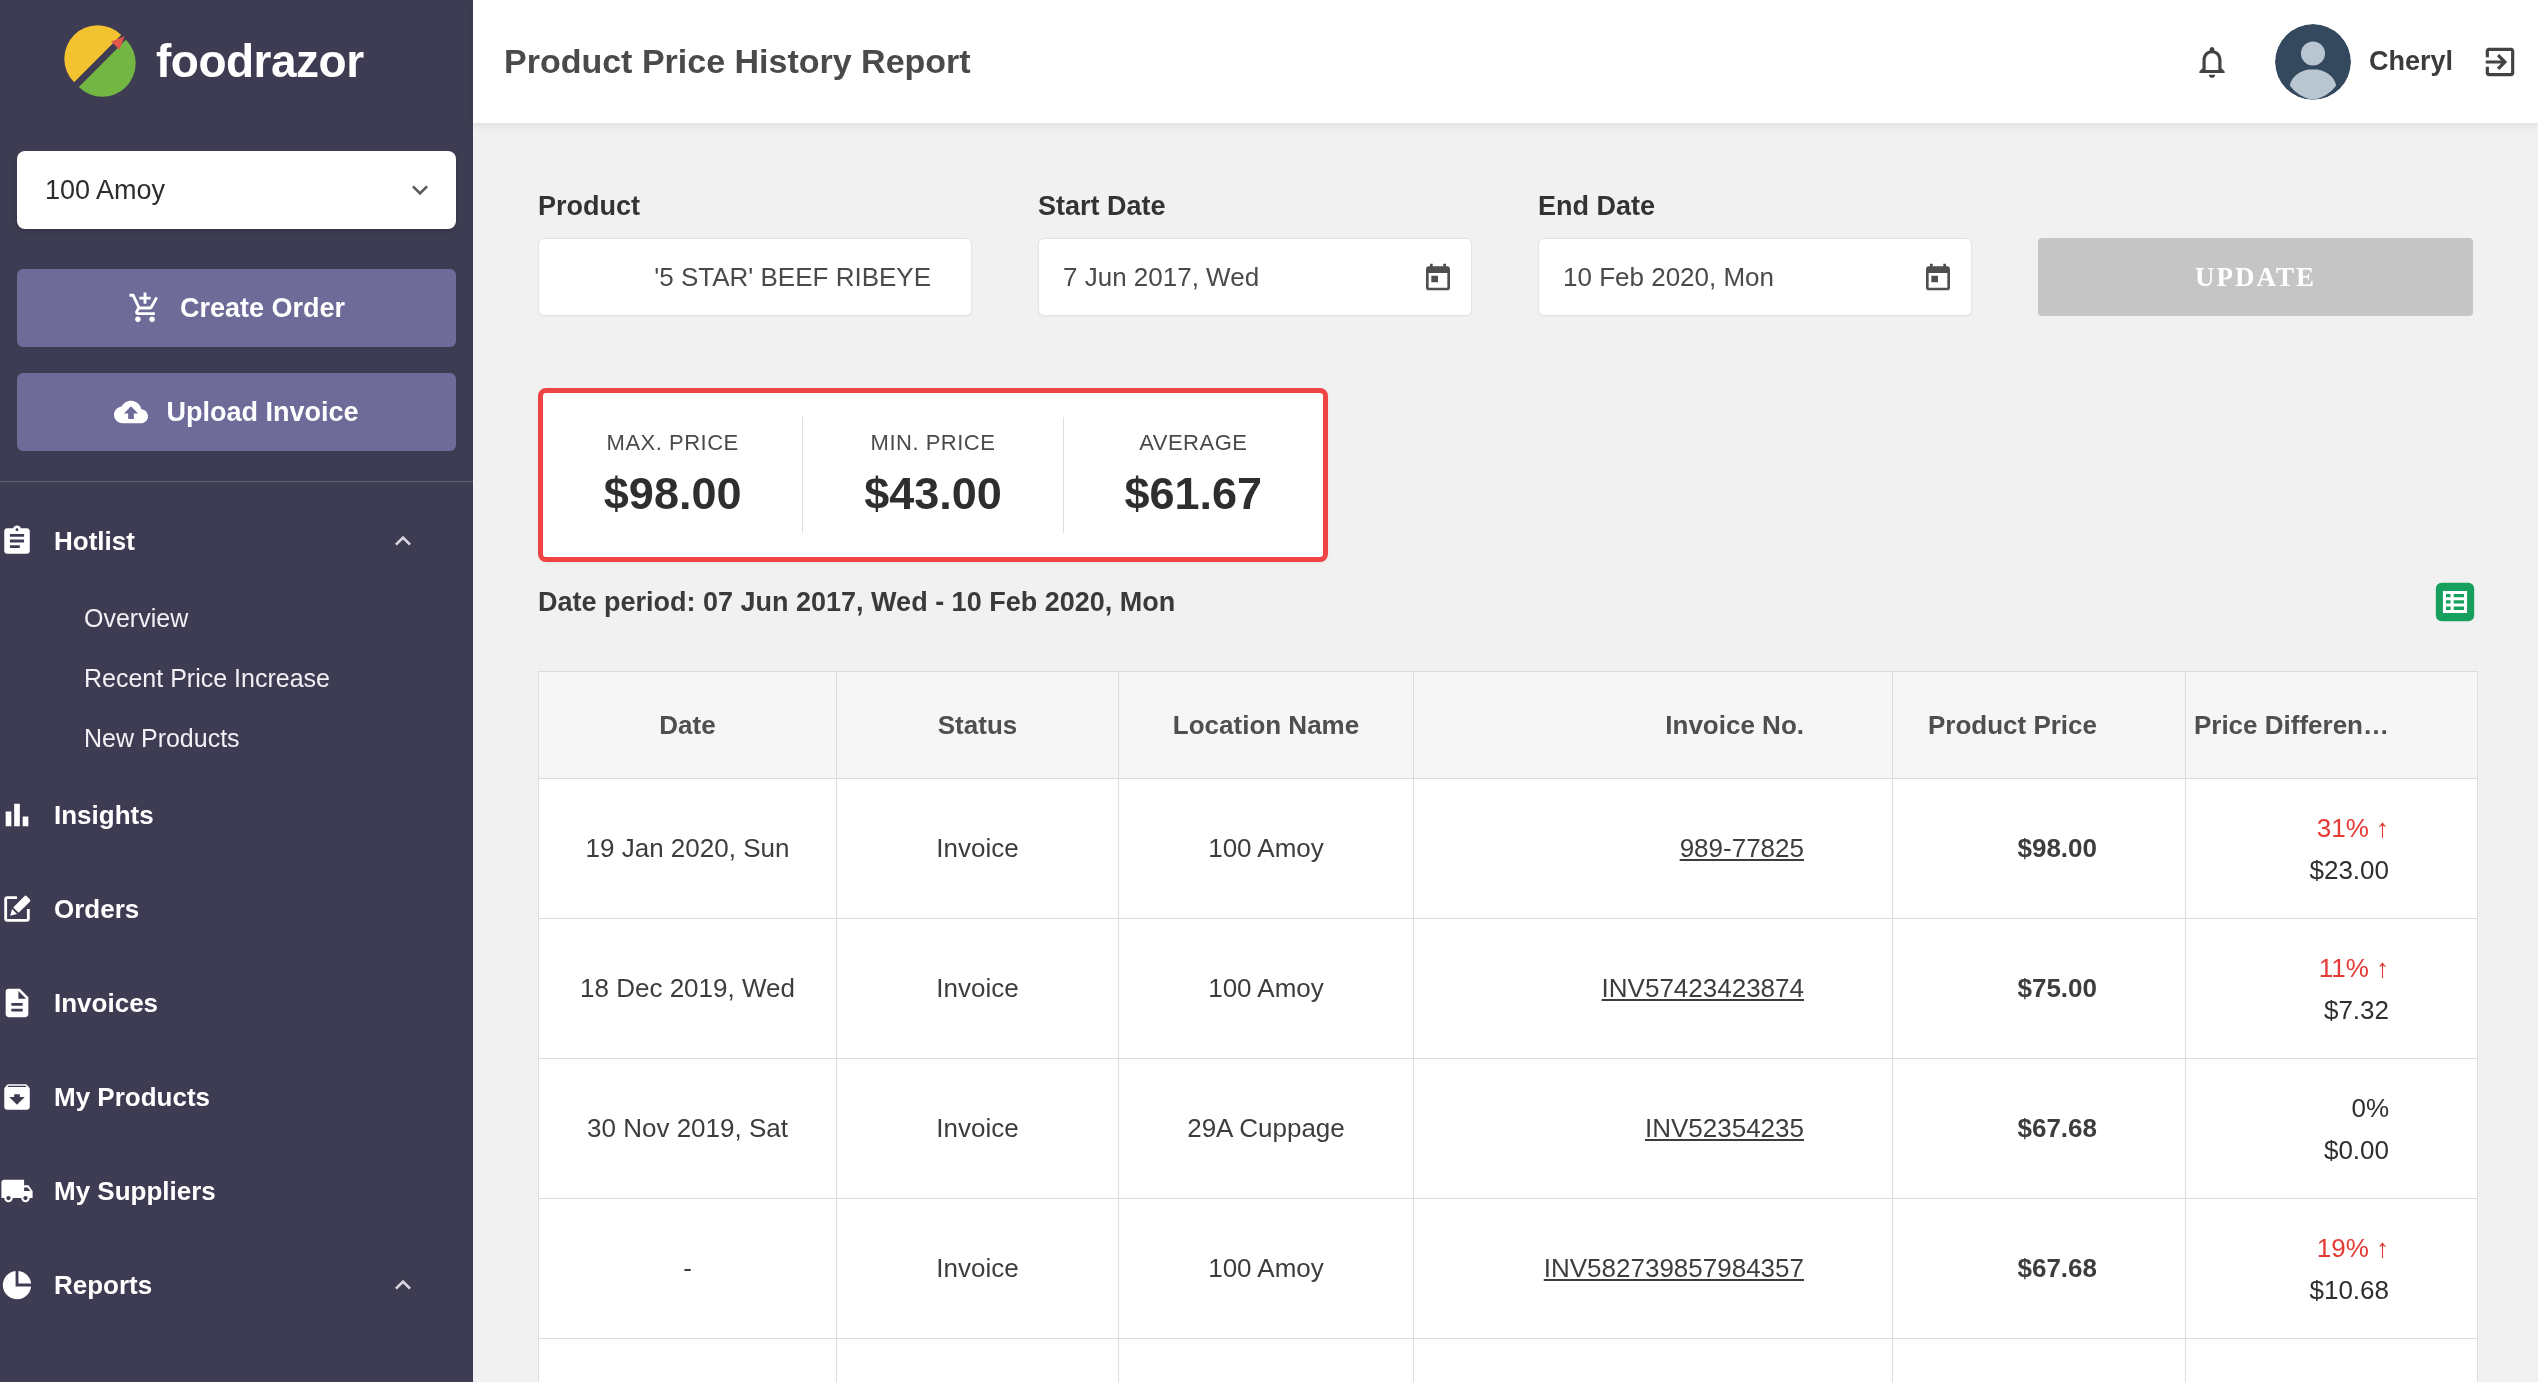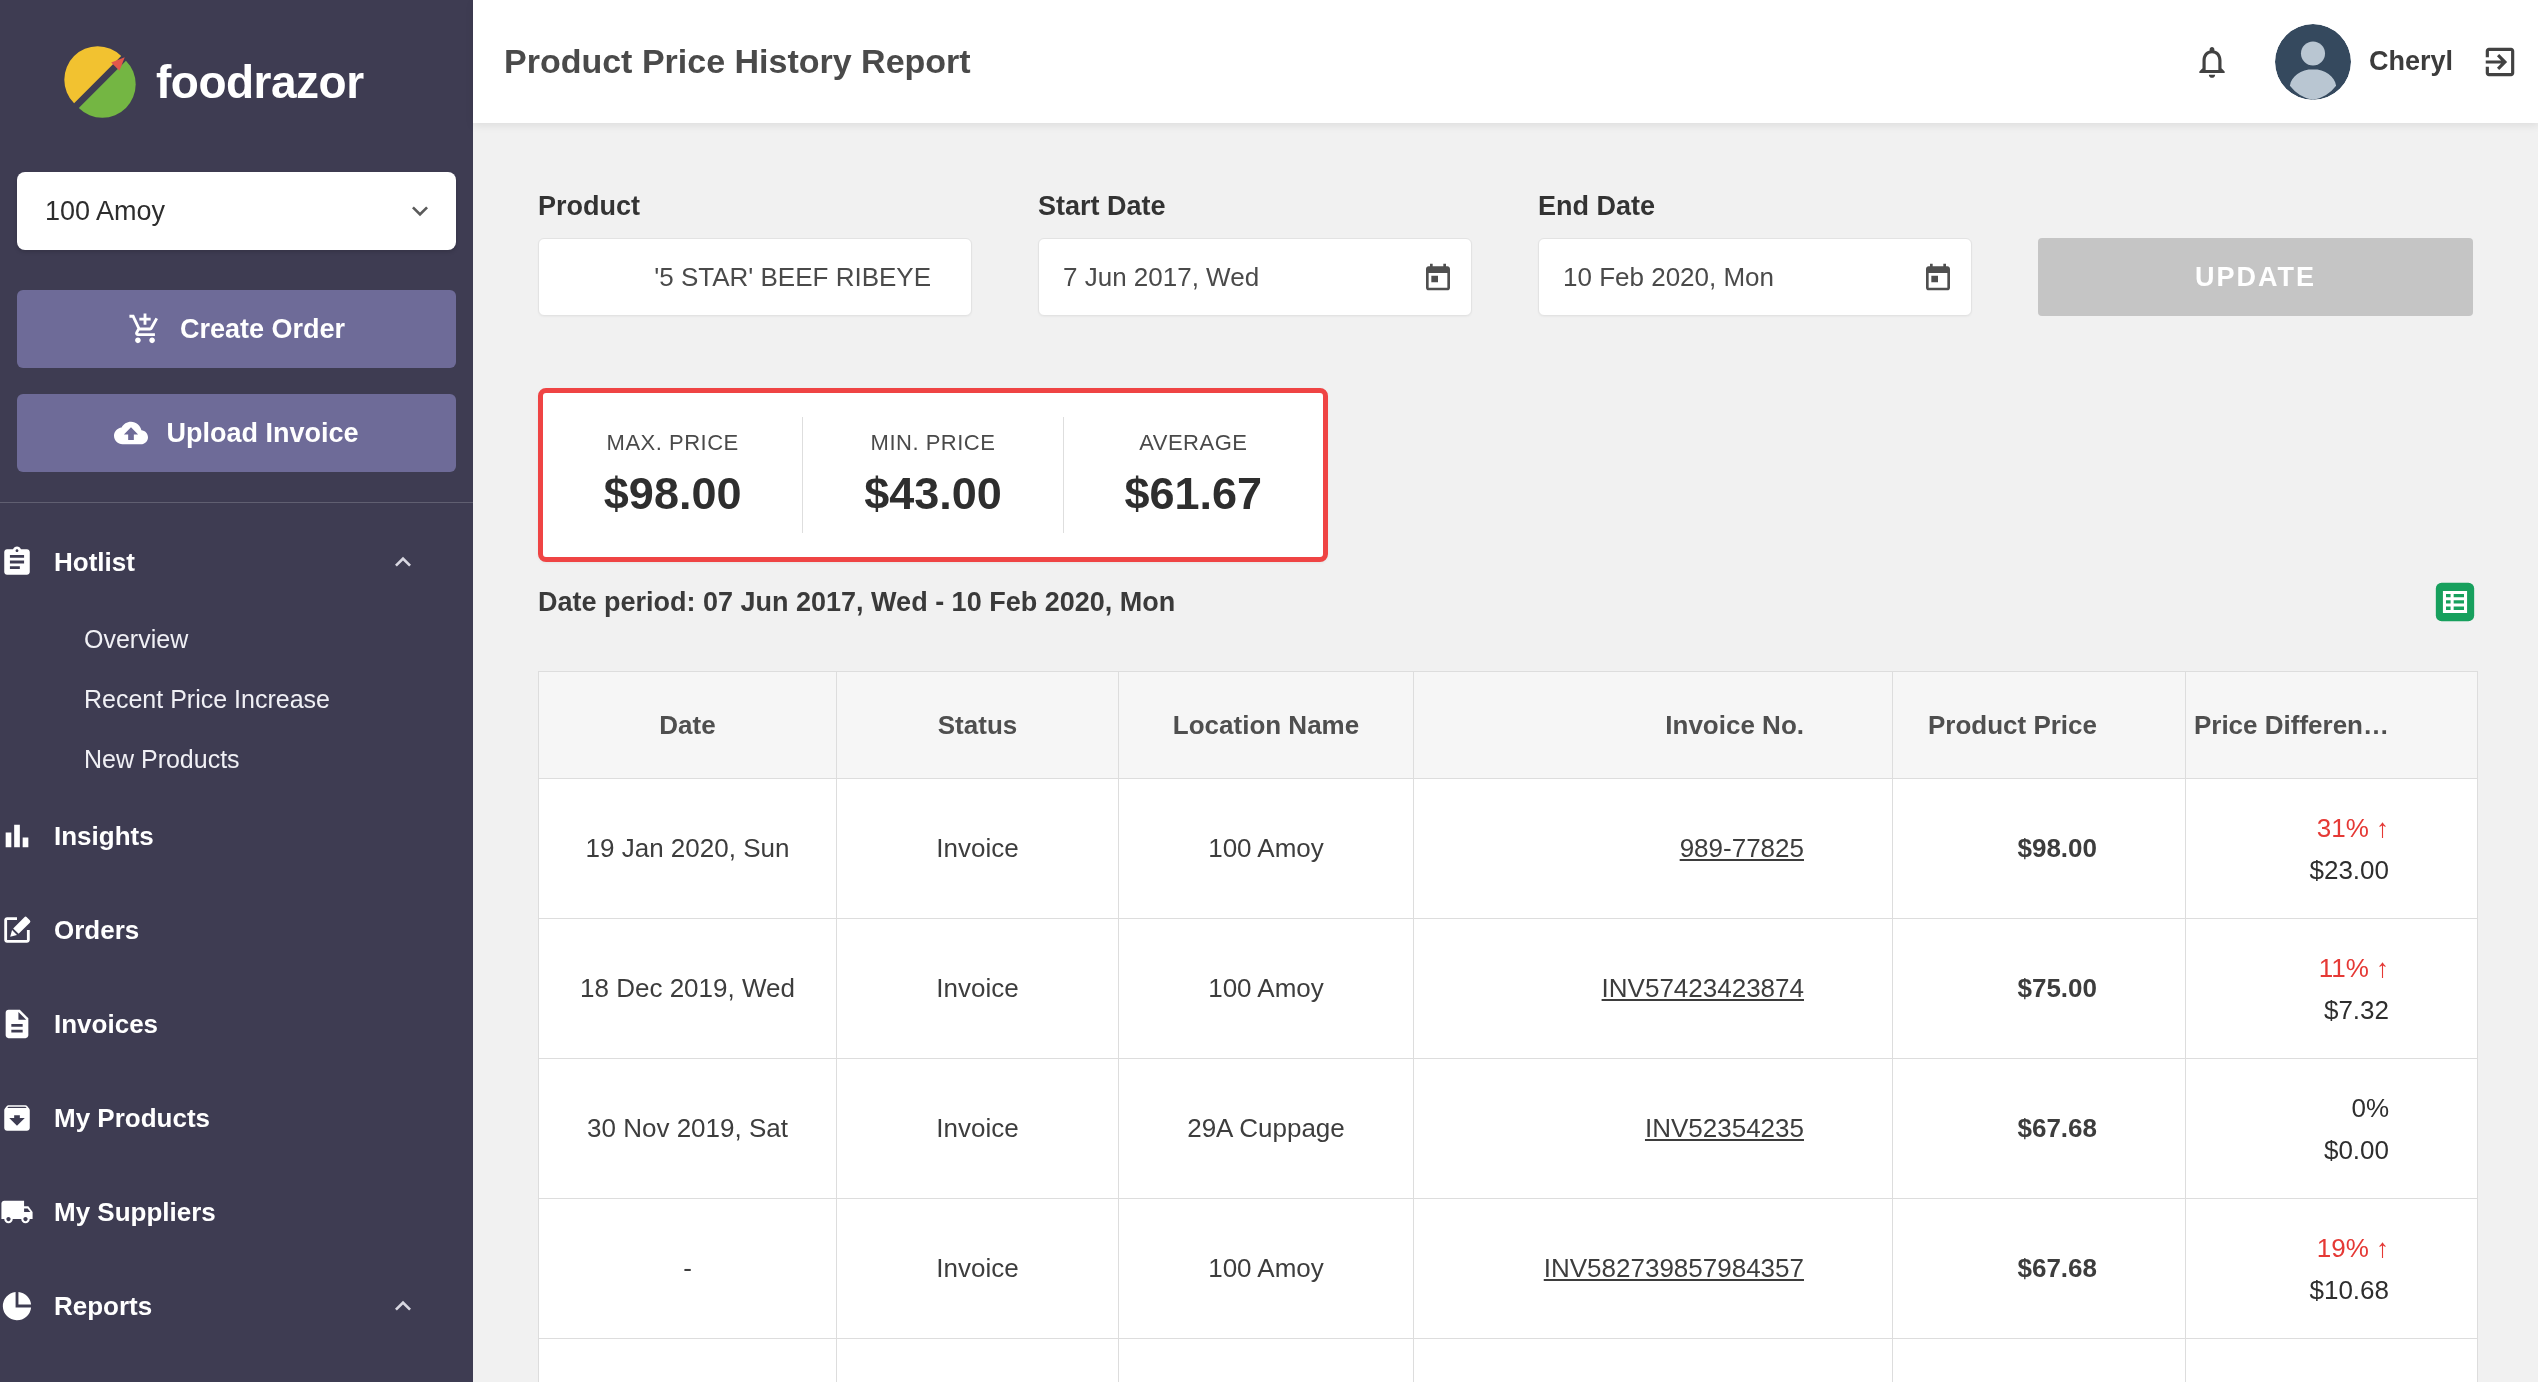--- a/index.html
+++ b/index.html
@@ -2,21 +2,21 @@
 <html><head>
 <meta charset="utf-8">
 <style>
   * { margin:0; padding:0; box-sizing:border-box; }
   html,body { width:2538px; height:1382px; overflow:hidden; background:#f1f1f1;
               font-family:"Liberation Sans","DejaVu Sans",sans-serif; }
   .app { display:flex; width:2538px; height:1382px; overflow:hidden; }
 
   
   .sidebar { width:473px; min-width:473px; height:100%; background:#3e3c52; color:#fff; }
-  .brand { display:flex; align-items:center; gap:16px; padding:42px 0 0 60px; }
+  .brand { display:flex; align-items:center; gap:16px; padding:21px 0 0 60px; }
   .brand-logo { width:80px; height:80px; }
   .brand-text { font-size:46px; font-weight:600; letter-spacing:-0.5px; color:#fff; }
 
   .loc-select { margin:50px 17px 0; height:78px; background:#fff; border-radius:8px;
                 display:flex; align-items:center; justify-content:space-between;
                 padding:0 20px 0 28px; cursor:pointer; box-shadow:0 2px 4px rgba(0,0,0,0.15); }
   .loc-select span { font-size:27px; color:#2d2d2d; }
   .loc-select svg { width:32px; height:32px; color:#5a5a5a; }
 
   .side-btn { margin:40px 17px 0; width:439px; height:78px; border:none; border-radius:6px;
@@ -54,21 +54,21 @@
   .field-label { font-size:27px; font-weight:700; color:#333; margin-bottom:16px; }
   .input-wrap { position:relative; }
   .input-wrap input { width:100%; height:78px; border:1px solid #e3e3e3; border-radius:6px;
                       background:#fff; padding:0 60px 0 24px; font-size:26px; color:#4a4a4a;
                       font-family:"Liberation Sans","DejaVu Sans",sans-serif;
                       box-shadow:0 1px 2px rgba(0,0,0,0.04); outline:none; }
   .input-wrap input.no-icon { padding-right:40px;text-align:right; }
   .cal-ic { position:absolute; right:18px; top:23px; width:32px; height:32px; color:#4f4f4f; pointer-events:none; }
   .update-btn { width:435px; height:78px; background:#c5c5c5; color:#fff; border:none; border-radius:4px;
                 font-size:27px; font-weight:700; letter-spacing:2px; cursor:pointer;
-                font-family:Liberation Sans, sans-serif; }
+                font-family:Liberation Serif, serif; }
 
   
   .stats-card { margin-top:72px; width:790px; height:174px; background:#fff; border:5px solid #ef4444;
                 border-radius:8px; display:flex; padding:24px 0; box-shadow:0 1px 3px rgba(0,0,0,0.05); }
   .stat { flex:1; display:flex; flex-direction:column; align-items:center; justify-content:center; gap:12px; }
   .stat + .stat { border-left:1px solid #dedede; }
   .stat-label { font-size:22px; color:#4a4a4a; letter-spacing:0.5px; }
   .stat-value { font-size:45px; font-weight:700; color:#2e2e2e; }
 
   

